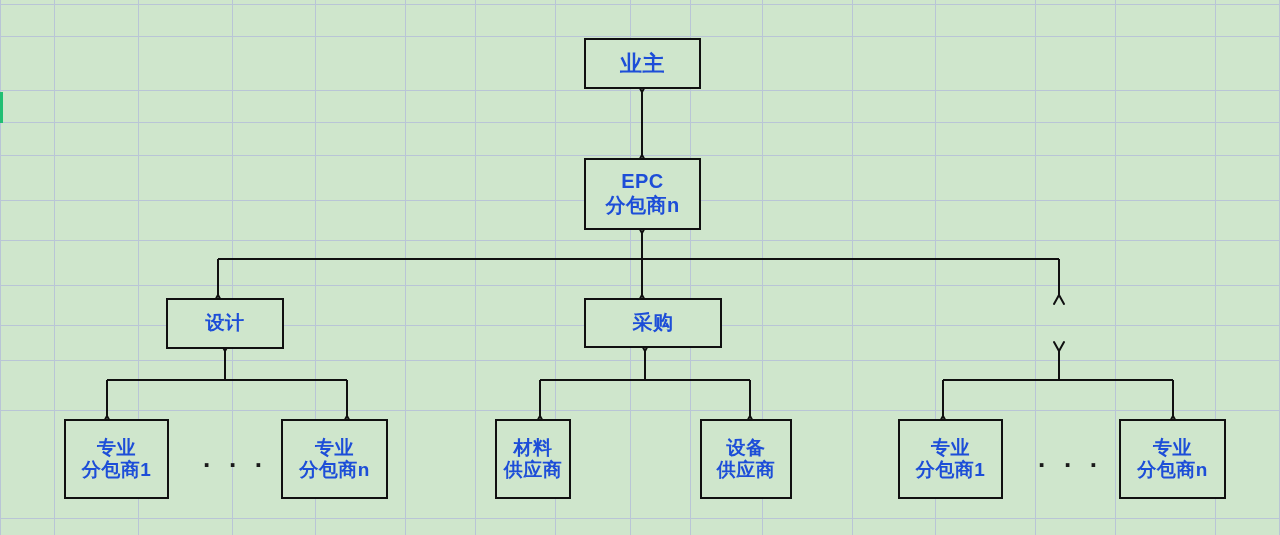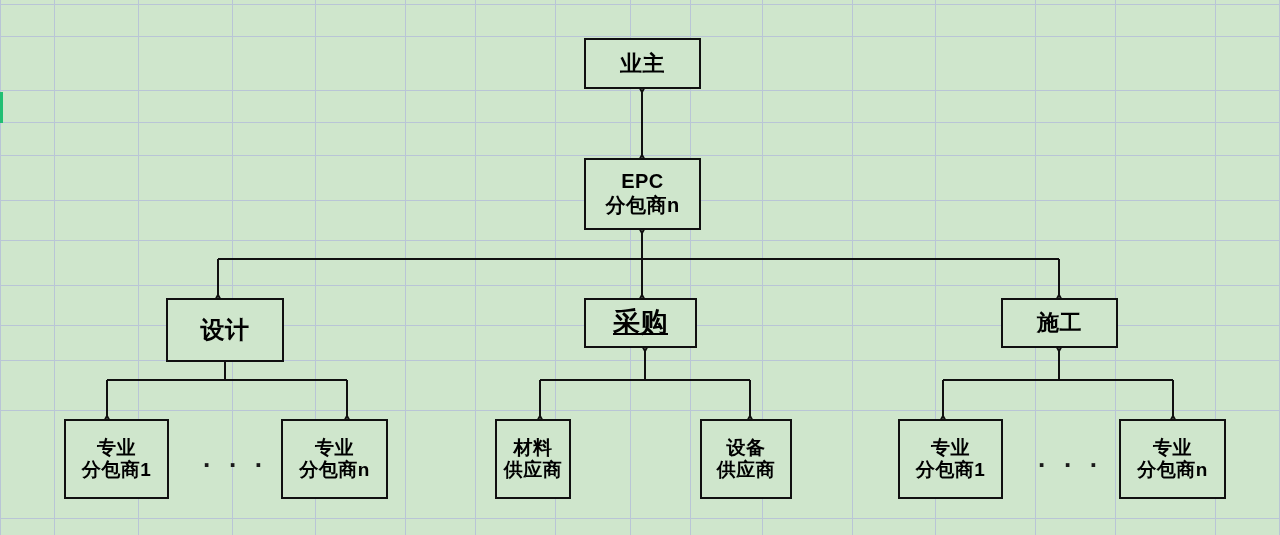--- a/index.html
+++ b/index.html
@@ -38,33 +38,33 @@
   }
   .node {
     position: absolute;
     box-sizing: border-box;
     border: 2px solid #101010;
     background: #cfe6cc;
     display: flex;
     flex-direction: column;
     align-items: center;
     justify-content: center;
-    color: #000000;
+    color: #1d4ed8;
     font-weight: bold;
     line-height: 1.18;
     letter-spacing: 0.5px;
     white-space: nowrap;
   }
   .node .line {
     display: block;
   }
   .n-owner     { left: 584px; top: 38px;  width: 117px; height: 51px; font-size: 22px; }
   .n-epc       { left: 584px; top: 158px; width: 117px; height: 72px; font-size: 20px; }
-  .n-design    { left: 166px; top: 298px; width: 118px; height: 64px; font-size: 24px; }
-  .n-procure   { left: 584px; top: 298px; width: 113px; height: 50px; font-size: 27px; text-decoration: underline; }
+  .n-design    { left: 166px; top: 298px; width: 118px; height: 51px; font-size: 19px; }
+  .n-procure   { left: 584px; top: 298px; width: 138px; height: 50px; font-size: 20px; }
   .n-construct { left: 1001px; top: 298px; width: 117px; height: 50px; font-size: 22px; }
   .n-lsub1     { left: 64px;  top: 419px; width: 105px; height: 80px; font-size: 19px; }
   .n-lsubn     { left: 281px; top: 419px; width: 107px; height: 80px; font-size: 19px; }
   .n-material  { left: 495px; top: 419px; width: 76px;  height: 80px; font-size: 19px; }
   .n-equipment { left: 700px; top: 419px; width: 92px;  height: 80px; font-size: 19px; }
   .n-rsub1     { left: 898px; top: 419px; width: 105px; height: 80px; font-size: 19px; }
   .n-rsubn     { left: 1119px; top: 419px; width: 107px; height: 80px; font-size: 19px; }
   .ellipsis {
     position: absolute;
     color: #1a1a1a;
@@ -162,23 +162,20 @@
   </div>
 
   <div class="node n-design">
     <span class="line">设计</span>
   </div>
 
   <div class="node n-procure">
     <span class="line">采购</span>
   </div>
 
-  <div class="node n-construct">
-    <span class="line">施工</span>
-  </div>
 
   <div class="node n-lsub1">
     <span class="line">专业</span>
     <span class="line">分包商1</span>
   </div>
 
   <div class="ellipsis e-left">· · ·</div>
 
   <div class="node n-lsubn">
     <span class="line">专业</span>

